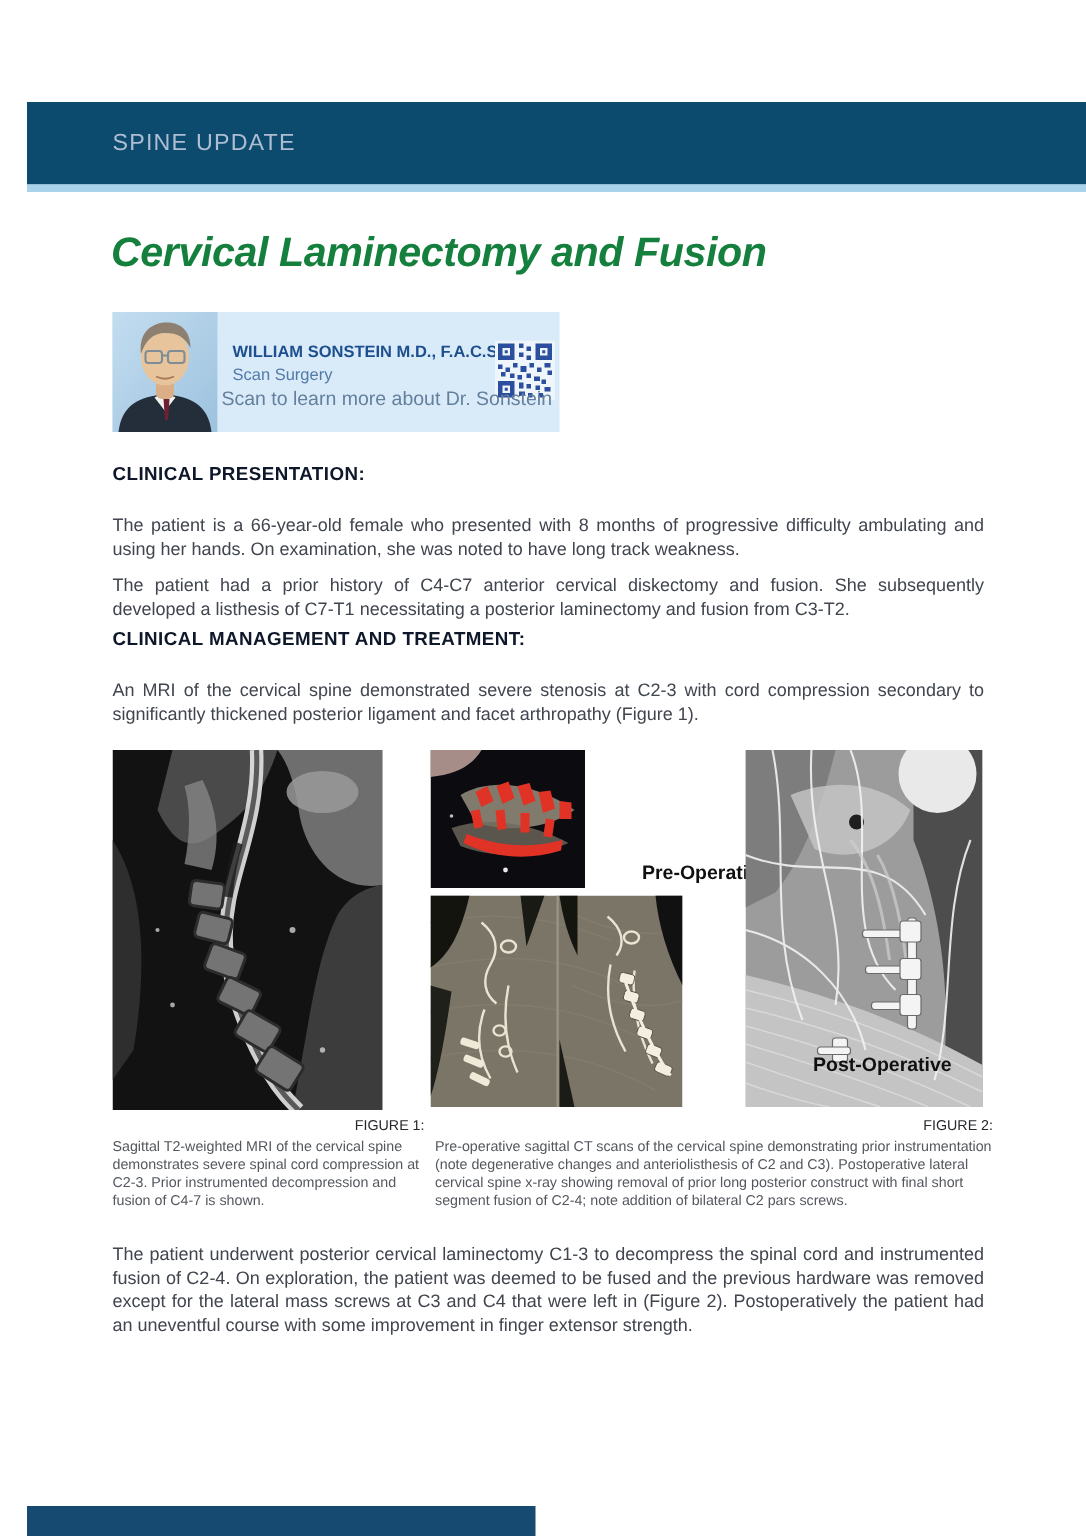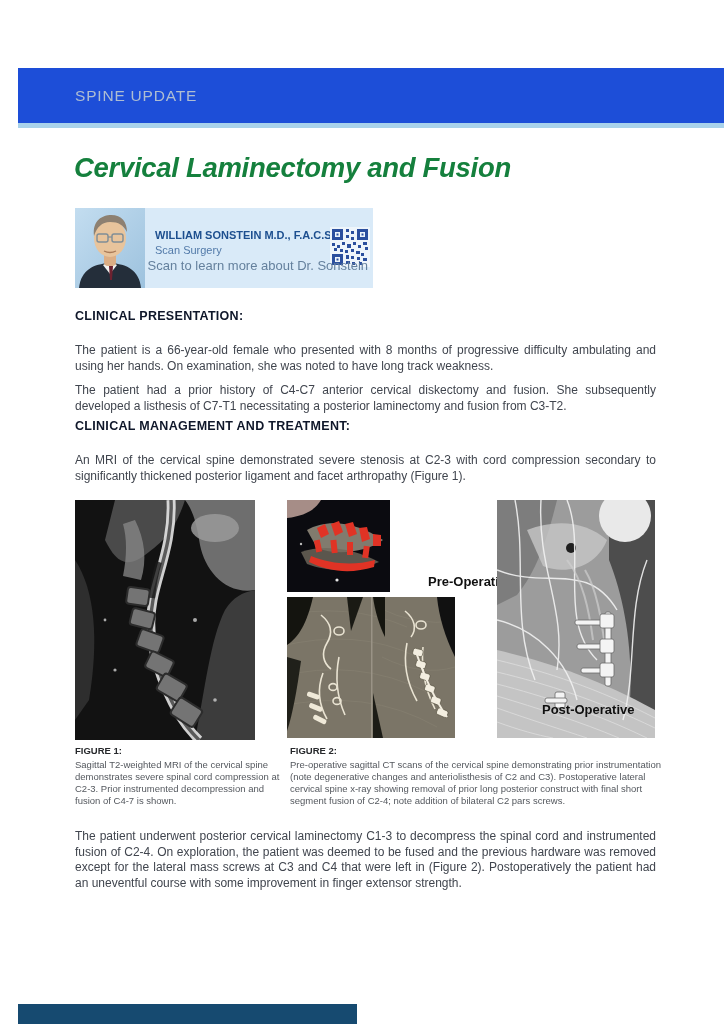--- a/index.html
+++ b/index.html
@@ -1,19 +1,19 @@
 <!DOCTYPE html>
 <html><head>
 <meta charset="utf-8">
 <style>
   html,body{margin:0;padding:0;background:#e9e9e9;}
   .page{position:relative;width:724px;height:1024px;background:#ffffff;overflow:hidden;
         font-family:"Liberation Sans","DejaVu Sans",sans-serif;}
   
-  .header-bar{position:absolute;left:18px;top:68px;width:706px;height:55px;background:#1d4ed8;}
+  .header-bar{position:absolute;left:18px;top:68px;width:706px;height:55px;background:#0c4a6e;}
   .header-bar .masthead{position:absolute;left:57px;top:0;line-height:55px;
         color:#aebdd2;font-size:15.5px;letter-spacing:0.8px;font-weight:400;}
   .header-strip{position:absolute;left:18px;top:123px;width:706px;height:5px;background:#a9d2eb;}
   
   .article-title{position:absolute;left:74px;top:152px;font-size:27.5px;font-weight:700;
         font-style:italic;color:#15803d;letter-spacing:-0.3px;}
   
   .doctor-card{position:absolute;left:75px;top:208px;width:298px;height:80px;background:#d9eaf8;}
   .doctor-photo{position:absolute;left:0;top:0;width:70px;height:80px;display:block;}
   .doctor-name{position:absolute;left:80px;top:21px;font-size:11px;font-weight:700;color:#1d4f8f;}
@@ -37,21 +37,21 @@
   #img-red{left:287px;top:500px;width:103px;height:92px;}
   #img-ct{left:287px;top:597px;width:168px;height:141px;}
   #img-xray{left:497px;top:500px;width:158px;height:238px;}
   .op-label{position:absolute;font-size:13px;font-weight:700;color:#101010;margin-left:36px;}
   #label-preop{left:392px;top:574px;}
   #label-postop{left:506px;top:702px;}
   
   .fig-caption-block{position:absolute;top:745px;}
   #caption-1{left:75px;width:208px;}
   #caption-2{left:290px;width:372px;}
-  .fig-label{font-size:9.5px;font-weight:700;color:#26282b;margin-bottom:3px;}
+  .fig-label{font-size:9.5px;font-weight:400;color:#26282b;margin-bottom:3px;text-align:right;}
   .fig-caption{font-size:9.5px;line-height:12px;color:#54585e;}
   
   .footer-bar{position:absolute;left:18px;top:1004px;width:339px;height:20px;background:#164a70;}
 </style>
 </head>
 <body>
 
 <div class="page">
 
   <div class="header-bar">

